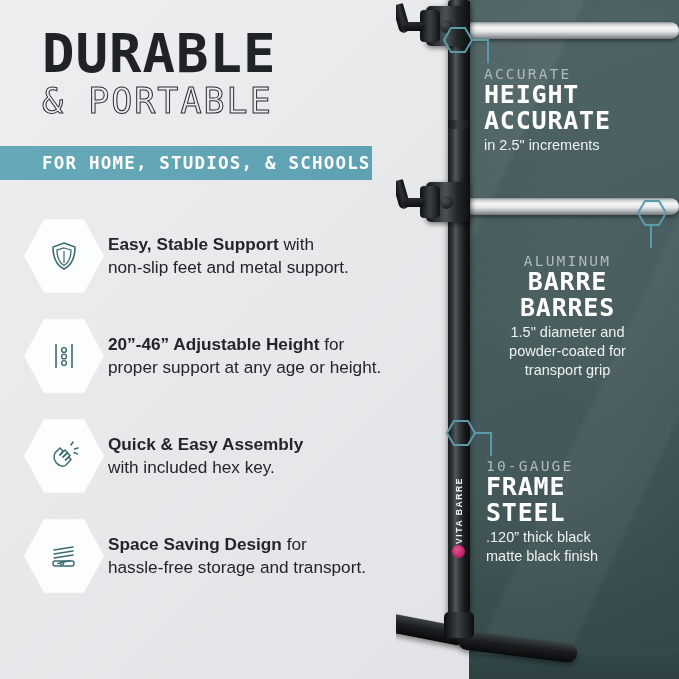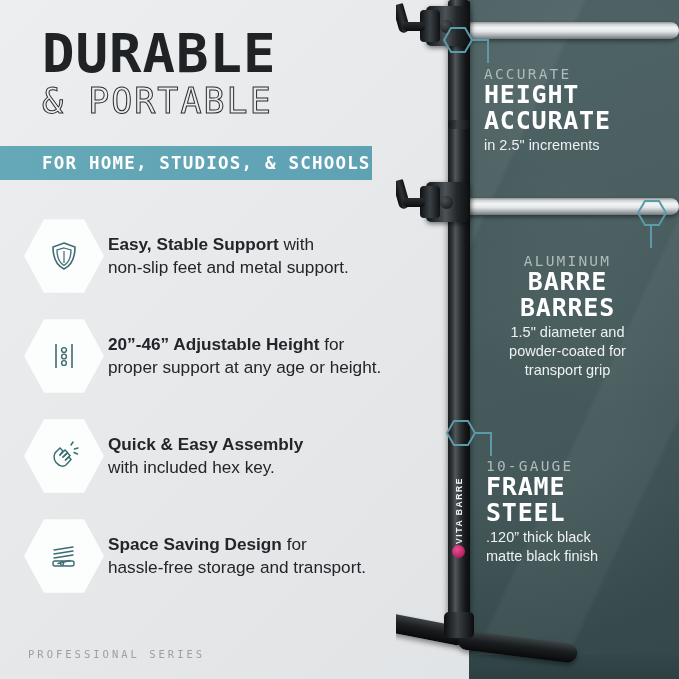--- a/index.html
+++ b/index.html
@@ -282,15 +282,14 @@
         </svg>
       </div>
       <div class="feat-text">
         <b>Space Saving Design</b><span> for</span><br>
         <span>hassle-free storage and transport.</span>
       </div>
     </div>
 
   </div>
 
-  <div class="prof">PROFESSIONAL SERIES</div>
 
 </div>
 
 </body></html>

